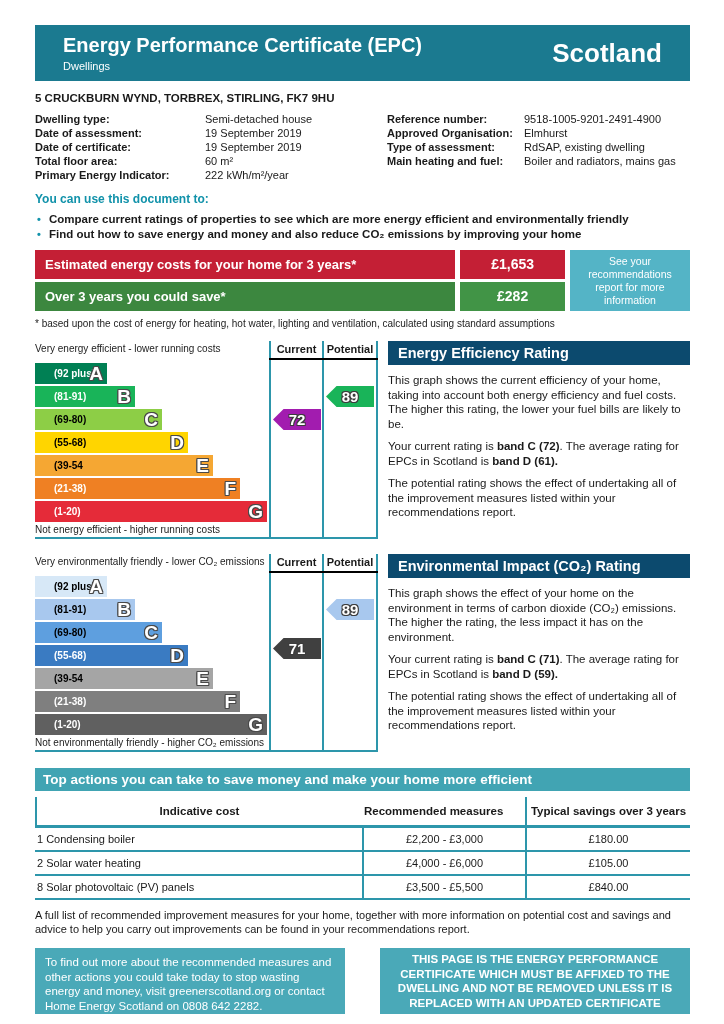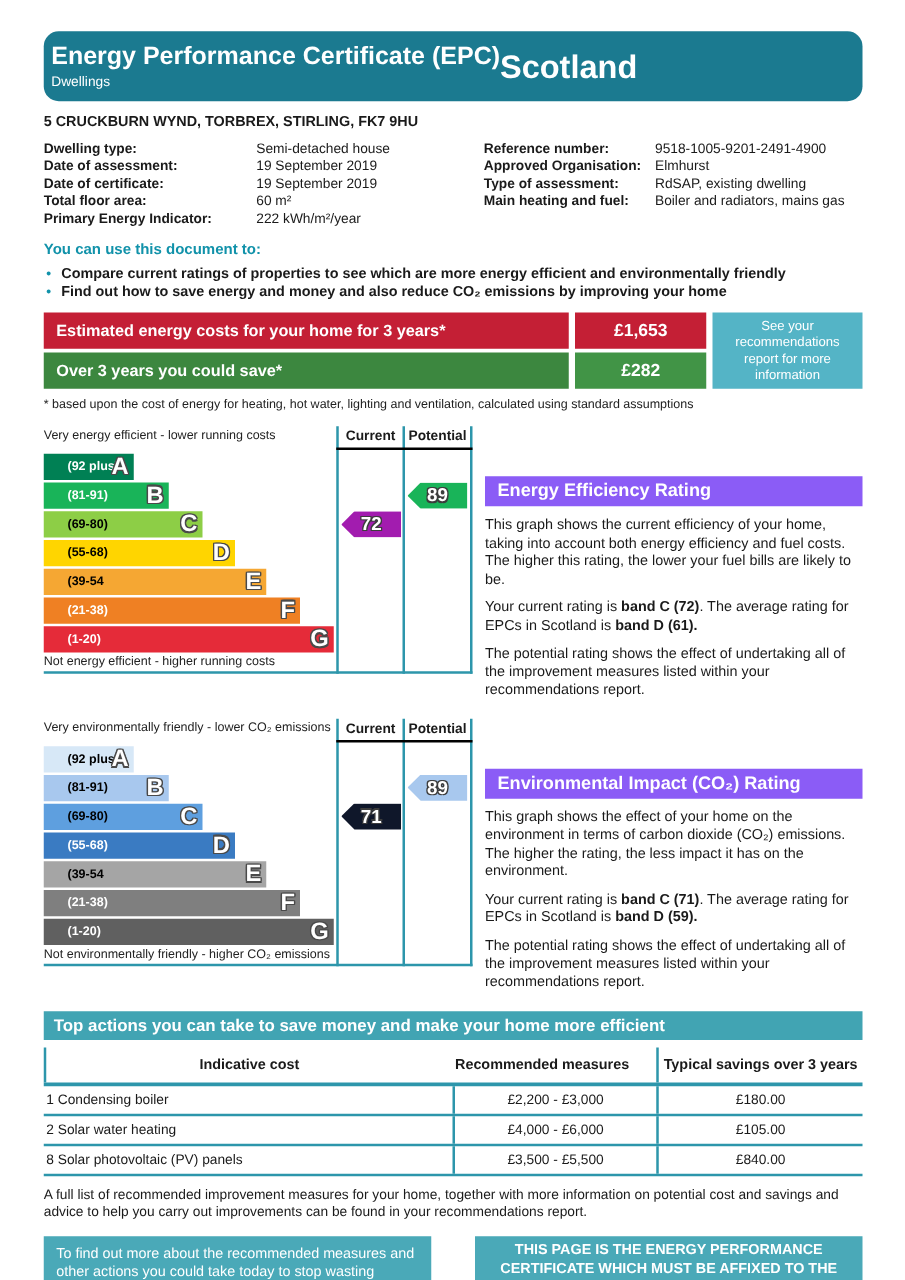--- a/index.html
+++ b/index.html
@@ -1,21 +1,21 @@
 <!DOCTYPE html>
 <html><head>
 <meta charset="utf-8">
 <style>
   html,body{margin:0;padding:0;background:#fff;}
   .page{position:relative;width:724px;height:1024px;background:#fff;overflow:hidden;
         font-family:"Liberation Sans","DejaVu Sans",sans-serif;color:#1a1a1a;}
   .content{position:absolute;left:35px;top:25px;width:655px;}
 
   
-  .hdr{display:flex;justify-content:flex-start;align-items:center;background:#1b7a90;height:56px;padding:0 6px;box-sizing:border-box;border-radius:12px;}
+  .hdr{display:flex;justify-content:space-between;align-items:center;background:#1b7a90;height:56px;padding:0 28px;box-sizing:border-box;}
   .hdr-title{color:#fff;font-weight:bold;font-size:20px;line-height:22px;}
   .hdr-sub{color:#fff;font-size:11px;margin-top:4px;}
   .hdr-region{color:#fff;font-weight:bold;font-size:26px;}
 
   .address{margin-top:11px;font-size:11.5px;font-weight:bold;}
 
   
   .details{display:flex;margin-top:8px;font-size:11px;line-height:14px;}
   .dcol-left{width:352px;}
   .dcol-right{width:303px;}
@@ -56,21 +56,21 @@
   .headline{position:absolute;top:17px;left:234px;width:109px;height:2px;background:#000;}
   .bands{position:absolute;top:22px;left:0;}
   .band{position:relative;height:21px;margin-bottom:2px;display:flex;align-items:center;}
   .range{font-size:10px;font-weight:bold;padding-left:19px;white-space:nowrap;}
   .letter{position:absolute;right:4px;font-size:19px;line-height:21px;font-weight:bold;color:#fff;
           text-shadow:-1px -1px 0 #4a4a4a,1px -1px 0 #4a4a4a,-1px 1px 0 #4a4a4a,1px 1px 0 #4a4a4a,0 -1px 0 #4a4a4a,0 1px 0 #4a4a4a,-1px 0 0 #4a4a4a,1px 0 0 #4a4a4a;}
   .arrow{position:absolute;width:48px;height:21px;line-height:21px;text-align:center;color:#fff;font-weight:bold;font-size:15px;
          clip-path:polygon(0% 50%,22% 0%,100% 0%,100% 100%,22% 100%);
          text-shadow:-1px -1px 0 #3c3c3c,1px -1px 0 #3c3c3c,-1px 1px 0 #3c3c3c,1px 1px 0 #3c3c3c;}
   .chart-copy{margin-left:8px;width:302px;}
-  .sec-head{background:#8b5cf6;color:#fff;font-weight:bold;font-size:14.5px;padding:4px 10px;margin-top:40px;}
+  .sec-head{background:#0c4a6e;color:#fff;font-weight:bold;font-size:14.5px;padding:4px 10px;}
   .chart-copy p{margin:8px 0 0 0;font-size:11.5px;line-height:14.5px;}
   .chart-copy b{font-weight:bold;}
 
   
   .ta-banner{margin-top:16px;background:#41a4b3;color:#fff;font-weight:bold;font-size:13.5px;padding:4px 8px;}
   .ta-table{margin-top:6px;}
   .ta-row{display:grid;grid-template-columns:327px 163px 165px;}
   .ta-cell{font-size:11px;padding:4px 2px;display:flex;align-items:center;}
   .ta-cell.c2,.ta-cell.c3{justify-content:center;border-left:2px solid #2d96ab;}
   .ta-head .ta-cell{font-weight:bold;font-size:11.5px;padding:8px 2px;}
@@ -257,21 +257,21 @@
               <span class="range">(21-38)</span>
               <span class="letter">F</span>
             </div>
             <div class="band" style="width: 232px; background: rgb(96, 96, 96); color: rgb(255, 255, 255);">
               <span class="range">(1-20)</span>
               <span class="letter">G</span>
             </div>
           </div>
         <div class="cap-bottom">Not environmentally friendly - higher CO₂ emissions</div>
         <div class="baseline"></div>
-      <div class="arrow" style="left: 238px; top: 68px; background: #0f172a;">71</div>
+      <div class="arrow" style="left: 238px; top: 84px; background: #404040;">71</div>
           <div class="arrow" style="left: 291px; top: 45px; background: rgb(168, 200, 238);">89</div>
         </div>
       <div class="chart-copy">
         <div class="sec-head">Environmental Impact (CO₂) Rating</div>
         <p>This graph shows the effect of your home on the environment in terms of carbon dioxide (CO₂) emissions. The higher the rating, the less impact it has on the environment.</p>
         <p id="eir-p2"><span>Your current rating is </span><b>band C (71)</b><span>. The average rating for EPCs in Scotland is </span><b>band D (59).</b></p>
         <p>The potential rating shows the effect of undertaking all of the improvement measures listed within your recommendations report.</p>
       </div>
     </div>
 

